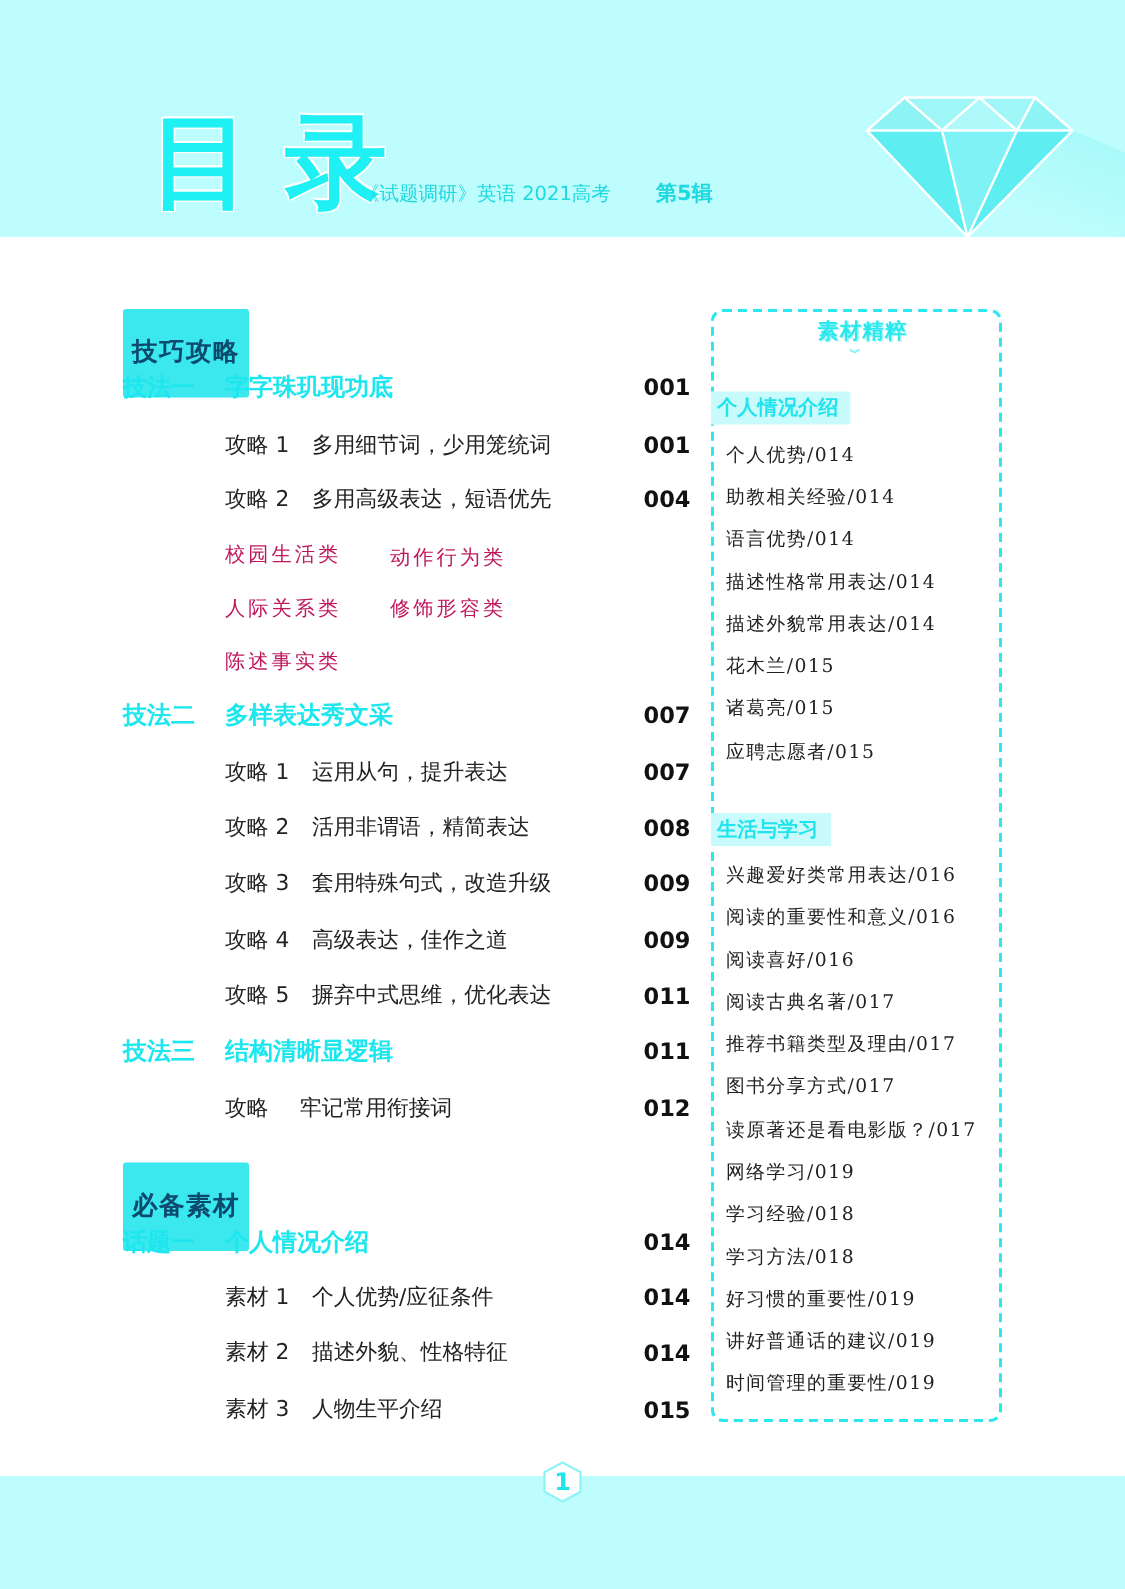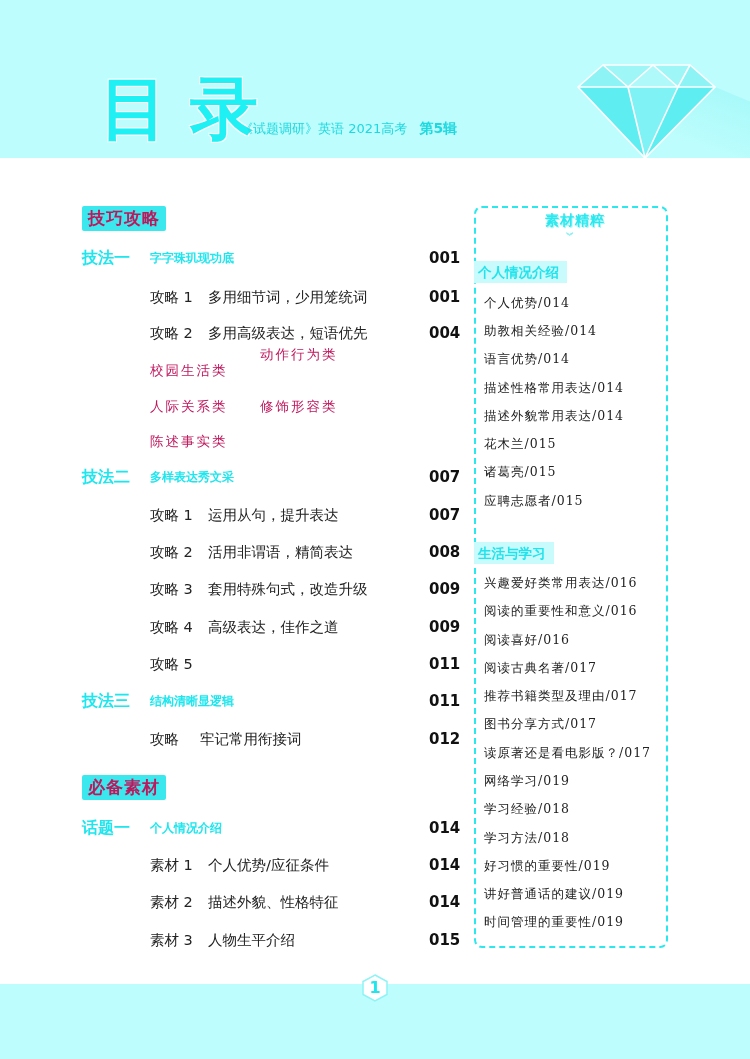--- a/index.html
+++ b/index.html
@@ -18,41 +18,41 @@
       font-family: "DejaVu Serif", "Liberation Serif", serif;
       font-size: 68px; font-weight: bold; color: #1ef0f4;
       letter-spacing: 22px; line-height: 64px;
       text-shadow: -1px -1px 0 #fff, 1px -1px 0 #fff, -1px 1px 0 #fff, 1px 1px 0 #fff, 0 0 2px #fff;
     }
     .subtitle {
       position: absolute; left: 240px; top: 120px;
       font-size: 13px; color: #1fd9e0; white-space: nowrap;
     }
     .subtitle .book { }
-    .subtitle .year { margin-right: 8px; }
+    .subtitle .year { margin-right: 26px; }
     .subtitle .issue { font-weight: bold; font-size: 14px; }
     .diamond { position: absolute; left: 570px; top: 60px; }
     .diamond-shadow {
       position: absolute; left: 660px; top: 64px; width: 90px; height: 94px;
       background: linear-gradient(200deg, #9ef7f8 0%, #bdfdfd 80%);
       clip-path: polygon(0 0, 100% 40%, 100% 100%, 0 100%);
     }
 
     .section-badge {
-      position: absolute; left: 82px; height: 25px; padding: 0 6px;
-      background: #3be8ee; color: #be185d; font-weight: bold; font-size: 17px;
+      position: absolute; left: 82px; height: 25px; padding: 17px 6px;
+      background: #3be8ee; color: #0c4a6e; font-weight: bold; font-size: 17px;
       line-height: 25px; border-radius: 2px; letter-spacing: 1px;
     }
     .row { position: absolute; left: 0; height: 22px; width: 470px; }
     .chapter-num {
       position: absolute; left: 82px; font-size: 16px; color: #1de6ee; font-weight: bold;
       line-height: 22px;
     }
     .chapter-title {
-      position: absolute; left: 150px; font-size: 12px; color: #1de6ee; font-weight: bold;
+      position: absolute; left: 150px; font-size: 16px; color: #1de6ee; font-weight: bold;
       line-height: 22px; white-space: nowrap;
     }
     .item-label {
       position: absolute; left: 150px; font-size: 14.5px; color: #222; line-height: 22px; white-space: nowrap;
     }
     .item-title {
       position: absolute; left: 208px; font-size: 14.5px; color: #222; line-height: 22px; white-space: nowrap;
     }
     .item-title.short { left: 200px; }
     .page-num {
@@ -133,21 +133,21 @@
   <span class="item-label">攻略 1</span>
   <span class="item-title">多用细节词，少用笼统词</span>
   <span class="page-num">001</span>
 </div>
 <div class="row" style="top:322px">
   <span class="item-label">攻略 2</span>
   <span class="item-title">多用高级表达，短语优先</span>
   <span class="page-num">004</span>
 </div>
 <span class="cat" style="left:150px; top:360px">校园生活类</span>
-<span class="cat" style="left:260px; top:344px">动作行为类</span>
+<span class="cat" style="left:260px; top:362px">动作行为类</span>
 <span class="cat" style="left:150px; top:396px">人际关系类</span>
 <span class="cat" style="left:260px; top:396px">修饰形容类</span>
 <span class="cat" style="left:150px; top:431px">陈述事实类</span>
 
 <div class="row" style="top:466px">
   <span class="chapter-num">技法二</span>
   <span class="chapter-title">多样表达秀文采</span>
   <span class="page-num">007</span>
 </div>
 <div class="row" style="top:504px">
@@ -165,20 +165,21 @@
   <span class="item-title">套用特殊句式，改造升级</span>
   <span class="page-num">009</span>
 </div>
 <div class="row" style="top:616px">
   <span class="item-label">攻略 4</span>
   <span class="item-title">高级表达，佳作之道</span>
   <span class="page-num">009</span>
 </div>
 <div class="row" style="top:653px">
   <span class="item-label">攻略 5</span>
+  <span class="item-title">摒弃中式思维，优化表达</span>
   <span class="page-num">011</span>
 </div>
 
 <div class="row" style="top:690px">
   <span class="chapter-num">技法三</span>
   <span class="chapter-title">结构清晰显逻辑</span>
   <span class="page-num">011</span>
 </div>
 <div class="row" style="top:728px">
   <span class="item-label">攻略</span>

